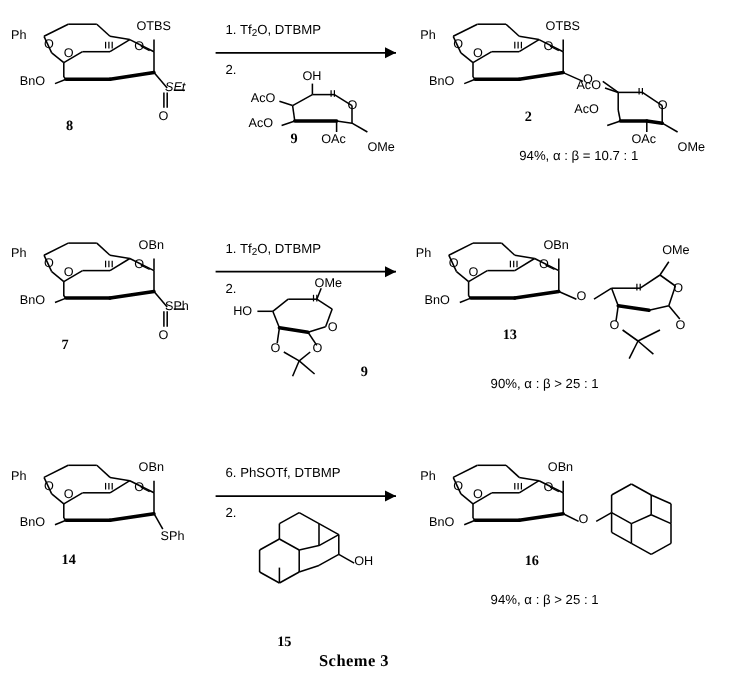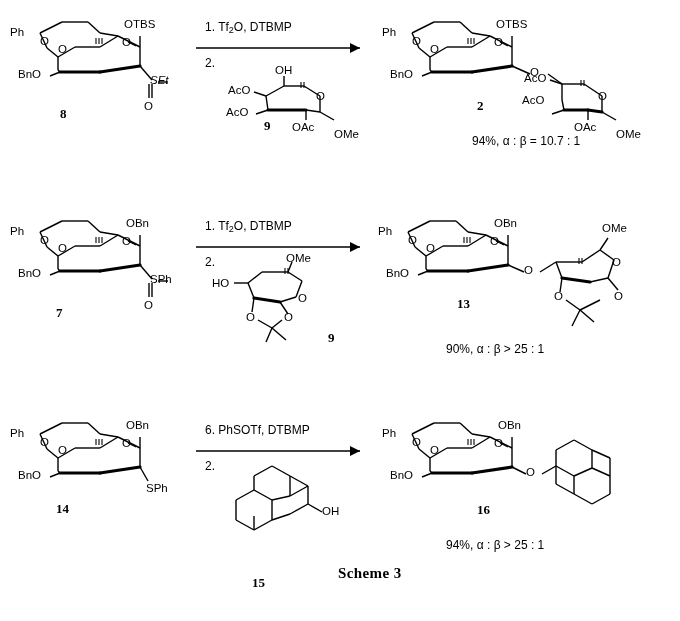--- a/index.html
+++ b/index.html
@@ -476,15 +476,15 @@
   <div class="lbl" style="left:382px; top:427px;">Ph</div>
   <div class="lbl" style="left:412px; top:436px;">O</div>
   <div class="lbl" style="left:430px; top:444px;">O</div>
   <div class="lbl" style="left:498px; top:419px;">OBn</div>
   <div class="lbl" style="left:494px; top:437px;">O</div>
   <div class="lbl" style="left:390px; top:469px;">BnO</div>
   <div class="lbl" style="left:526px; top:466px;">O</div>
   <div class="num" style="left:477px; top:502px;">16</div>
   <div class="yield" style="left:446px; top:538px;">94%, α : β &gt; 25 : 1</div>
 
-  <div class="caption" style="left:290px; top:565px;margin-left:48px;">Scheme 3</div>
+  <div class="caption" style="left:290px; top:593px;">Scheme 3</div>
 
 </div>
 
 </body></html>

